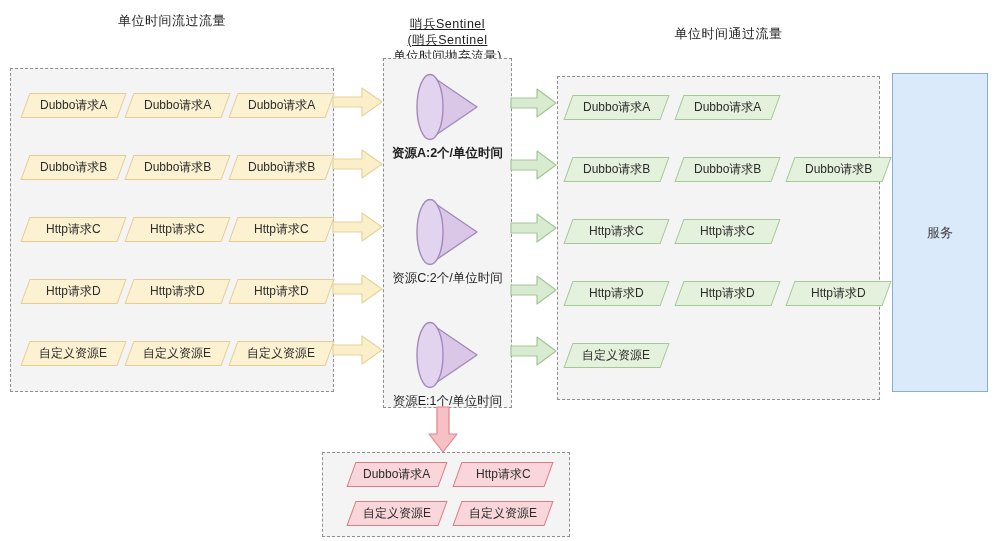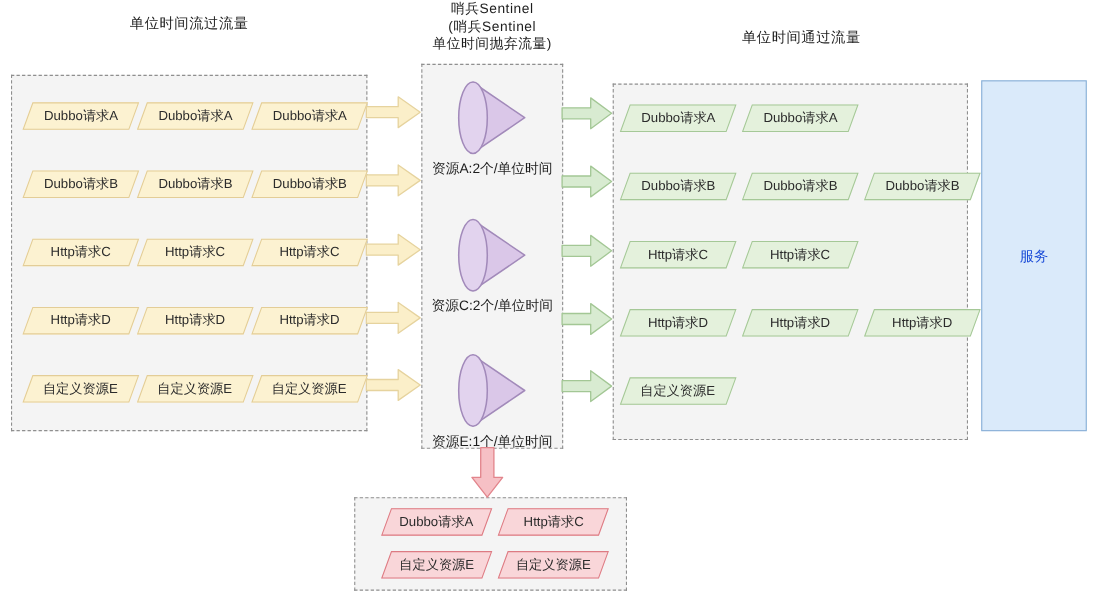--- a/index.html
+++ b/index.html
@@ -30,31 +30,31 @@
   .cone-label{position:absolute;left:0;right:0;text-align:center;font-size:12.5px;color:#1d1d1d;white-space:nowrap;}
   
   .arrow{position:absolute;}
   .arrow-yellow polygon{fill:#fbefc9;stroke:#e6d39e;stroke-width:1.2;stroke-linejoin:round;}
   .arrow-green polygon{fill:#d8ebd1;stroke:#a3c795;stroke-width:1.2;stroke-linejoin:round;}
   .arrow-red polygon{fill:#f6c0c5;stroke:#e2858c;stroke-width:1.2;stroke-linejoin:round;}
   
   .service-box{
     position:absolute;left:892px;top:73px;width:96px;height:319px;
     background:#daeafa;border:1px solid #88afd6;box-sizing:border-box;
-    display:flex;align-items:center;justify-content:center;font-size:13px;color:#1d4ed8;
+    display:flex;align-items:center;justify-content:center;font-size:13px;color:#404040;
   }
 </style>
 </head>
 <body>
 
 <div class="canvas">
 
   <div class="title" style="left:10px;top:12px;width:324px;">单位时间流过流量</div>
 
-  <div class="title title-multi" style="left:360px;top:0;width:175px;">
+  <div class="title title-multi" style="left:360px;top:16px;width:175px;text-decoration:underline;">
     <div>哨兵Sentinel</div>
     <div>(哨兵Sentinel</div>
     <div>单位时间抛弃流量)</div>
   </div>
 
   <div class="title" style="left:557px;top:25px;width:343px;">单位时间通过流量</div>
 
 
   <div class="dash-box" style="left:10px;top:68px;width:324px;height:324px;">
       <div class="shape-row" style="top: 24px; padding-left: 14px; gap: 7px;">
@@ -112,21 +112,21 @@
           <span>自定义资源E</span>
         </div>
       </div>
     </div>
 
   <div class="dash-box" style="left:383px;top:58px;width:129px;height:350px;">
     <svg class="cone" style="left:30px;top:12px;" width="70" height="72" viewBox="0 0 70 72">
       <path d="M16 4 L63 36 L16 68 Z"></path>
       <ellipse cx="16" cy="36" rx="13" ry="32.5"></ellipse>
     </svg>
-    <div class="cone-label" style="top:86px;">资源A:2个/单位时间</div>
+    <div class="cone-label" style="top:86px;font-weight:bold;">资源A:2个/单位时间</div>
 
     <svg class="cone" style="left:30px;top:137px;" width="70" height="72" viewBox="0 0 70 72">
       <path d="M16 4 L63 36 L16 68 Z"></path>
       <ellipse cx="16" cy="36" rx="13" ry="32.5"></ellipse>
     </svg>
     <div class="cone-label" style="top:211px;">资源C:2个/单位时间</div>
 
     <svg class="cone" style="left:30px;top:260px;" width="70" height="72" viewBox="0 0 70 72">
       <path d="M16 4 L63 36 L16 68 Z"></path>
       <ellipse cx="16" cy="36" rx="13" ry="32.5"></ellipse>

